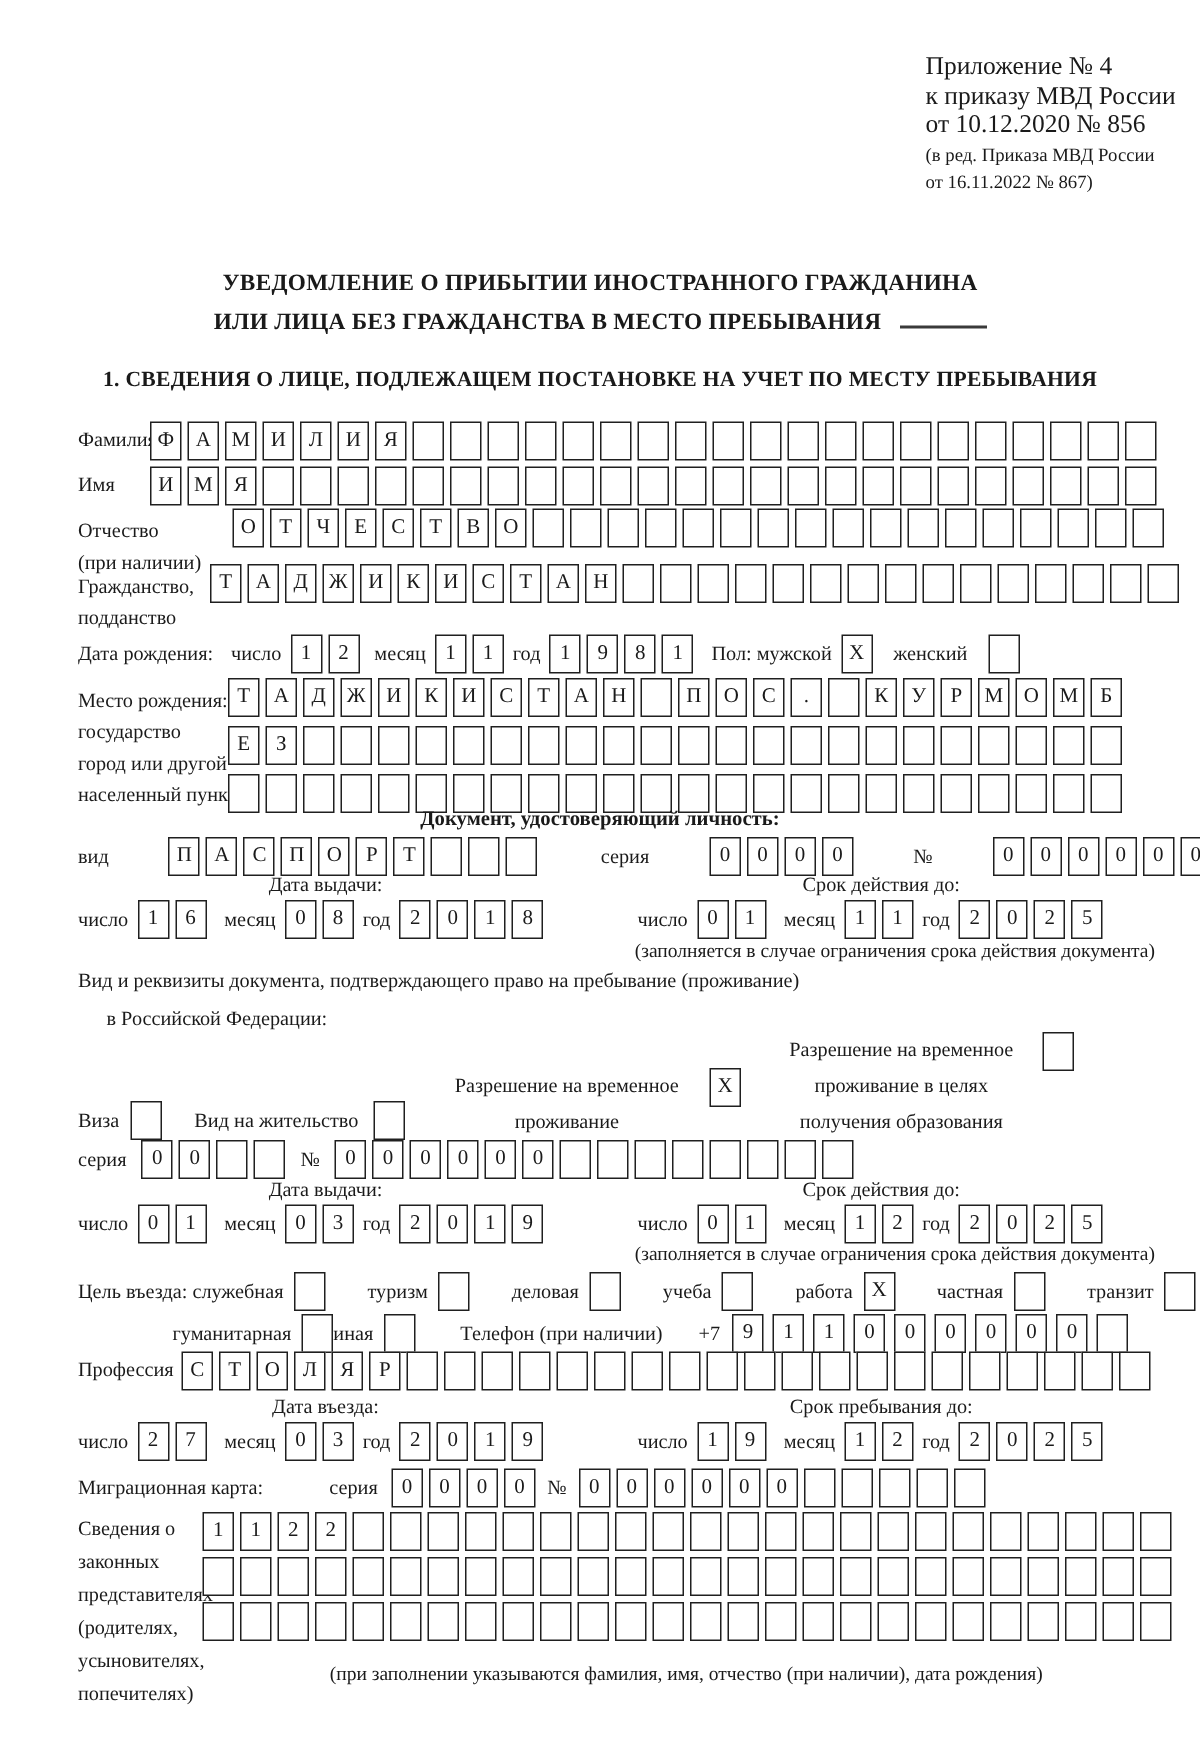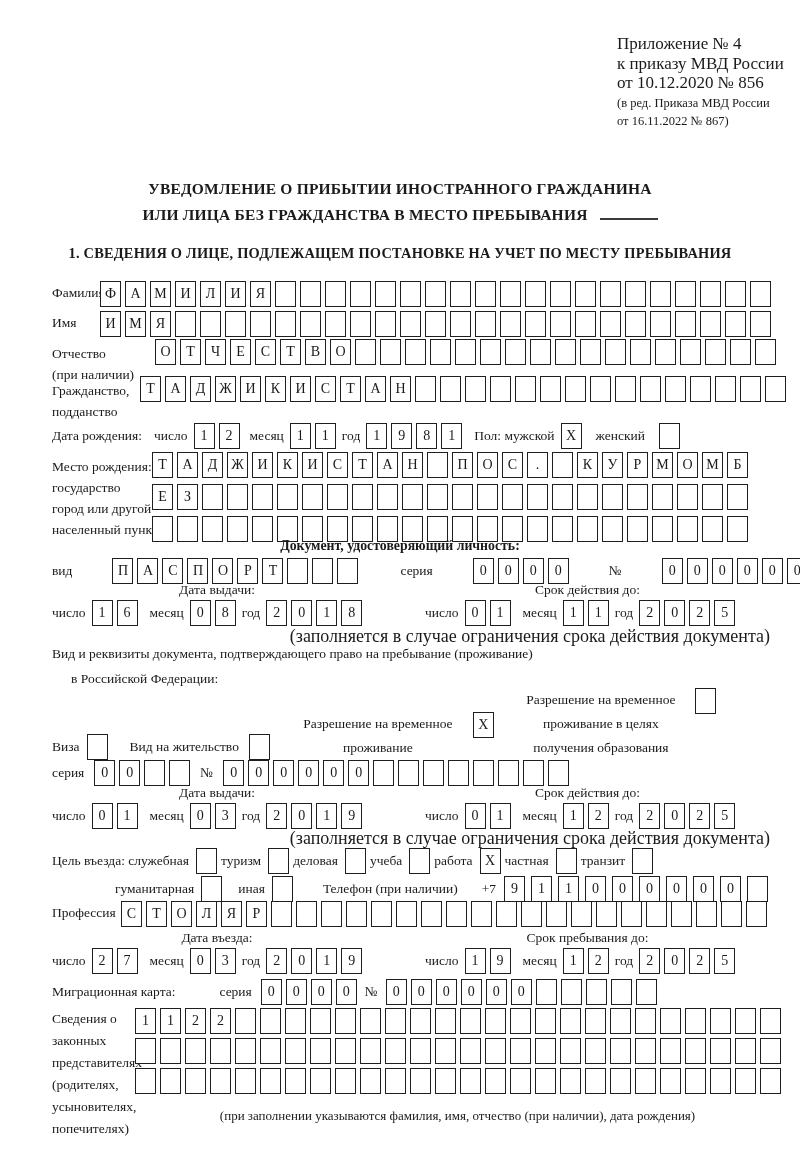--- a/index.html
+++ b/index.html
@@ -19,21 +19,21 @@
   .sec{font-weight:bold;font-size:14.4px;letter-spacing:.2px;}
   .cells{display:flex;gap:4px;}
   .cell{
     box-sizing:border-box;flex:none;width:21px;height:26px;border:1.6px solid #1f1f1f;
     display:flex;align-items:center;justify-content:center;font-size:14px;background:#fff;
   }
   .row{display:flex;align-items:center;}
   .g6{gap:6px;}
   .stack div{line-height:21px;}
   .capwrap{font-size:13.5px;}
-  .note{font-size:18px;}
+  .note{font-size:13px;}
   .dline{display:flex;align-items:center;gap:6px;}
   .pair{display:flex;align-items:center;gap:7px;}
   .permit{display:flex;align-items:flex-end;gap:22px;}
   .pstack{text-align:center;line-height:24px;}
   .phone-cells{gap:6px;}
   .lr-labels div{line-height:22px;}
   .lr-rows{display:flex;flex-direction:column;gap:4px;}
 </style>
 </head>
 <body>
@@ -482,21 +482,21 @@
     <span class="lbl">год</span>
     <span class="cells">
         <span class="cell">2</span>
         <span class="cell">0</span>
         <span class="cell">2</span>
         <span class="cell">5</span>
       </span>
   </div>
   <div class="abs note" style="top:828px;left:0;right:30px;text-align:right;">(заполняется в случае ограничения срока действия документа)</div>
 
-  <div class="abs row" style="top:848px;left:52px;gap:4px;">
+  <div class="abs row" style="top:848px;left:52px;gap:28px;">
     <span class="pair">
       <span class="lbl">Цель въезда: служебная</span>
       <span class="cells">
           <span class="cell"></span>
         </span>
     </span>
     <span class="pair">
       <span class="lbl">туризм</span>
       <span class="cells">
           <span class="cell"></span>
@@ -534,21 +534,21 @@
     </span>
   </div>
 
   <div class="abs row" style="top:876px;left:115px;">
     <span class="pair">
       <span class="lbl">гуманитарная</span>
       <span class="cells">
           <span class="cell"></span>
         </span>
     </span>
-    <span class="pair" style="margin-left:16px;">
+    <span class="pair" style="margin-left:0;">
       <span class="lbl">иная</span>
       <span class="cells">
           <span class="cell"></span>
         </span>
     </span>
     <span class="lbl" style="margin-left:30px;">Телефон (при наличии)</span>
     <span class="lbl" style="margin-left:24px;">+7</span>
     <span class="cells phone-cells" style="margin-left:8px;">
         <span class="cell">9</span>
         <span class="cell">1</span>

